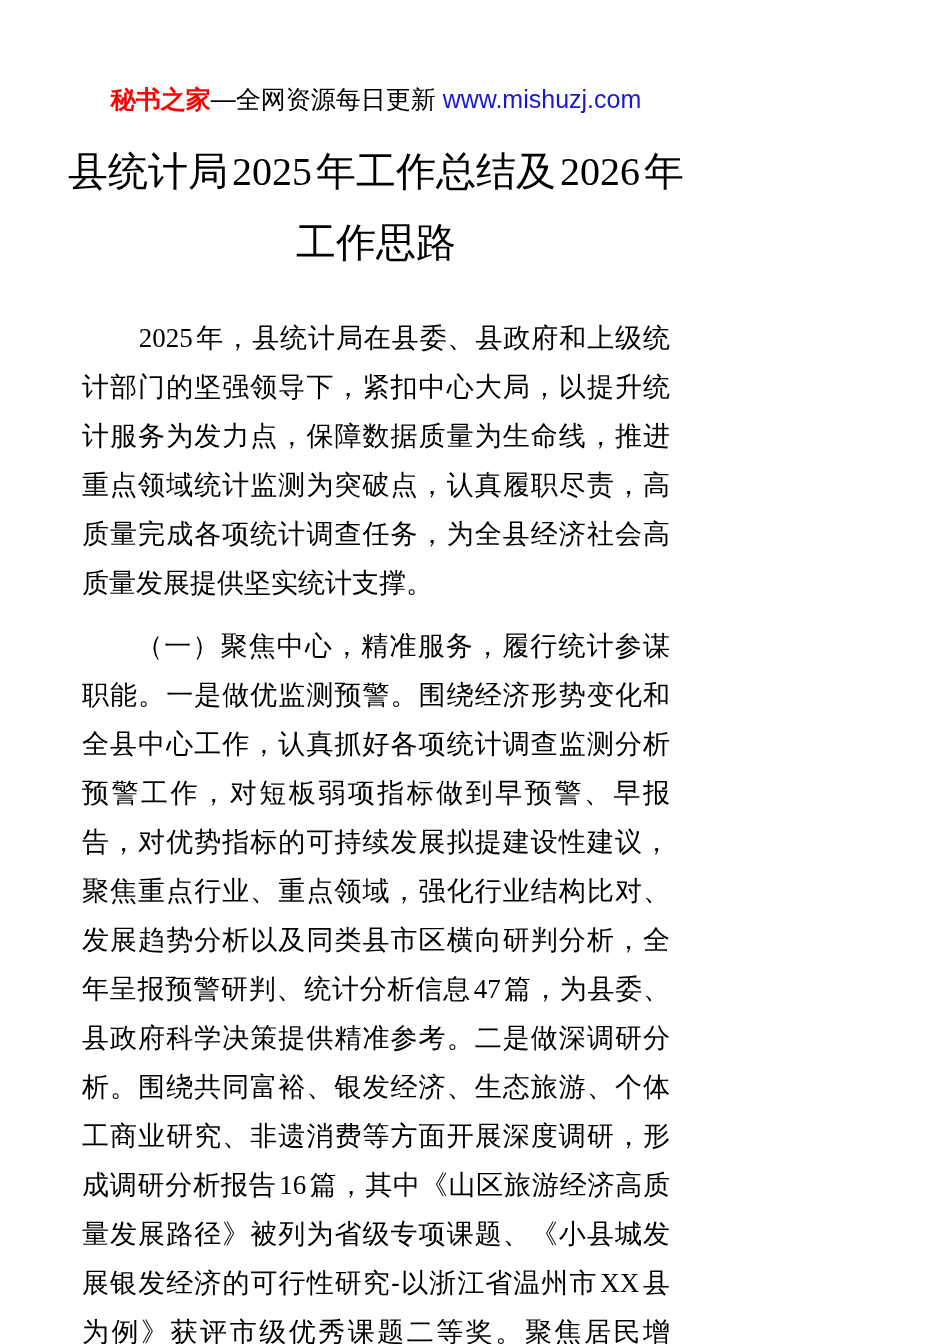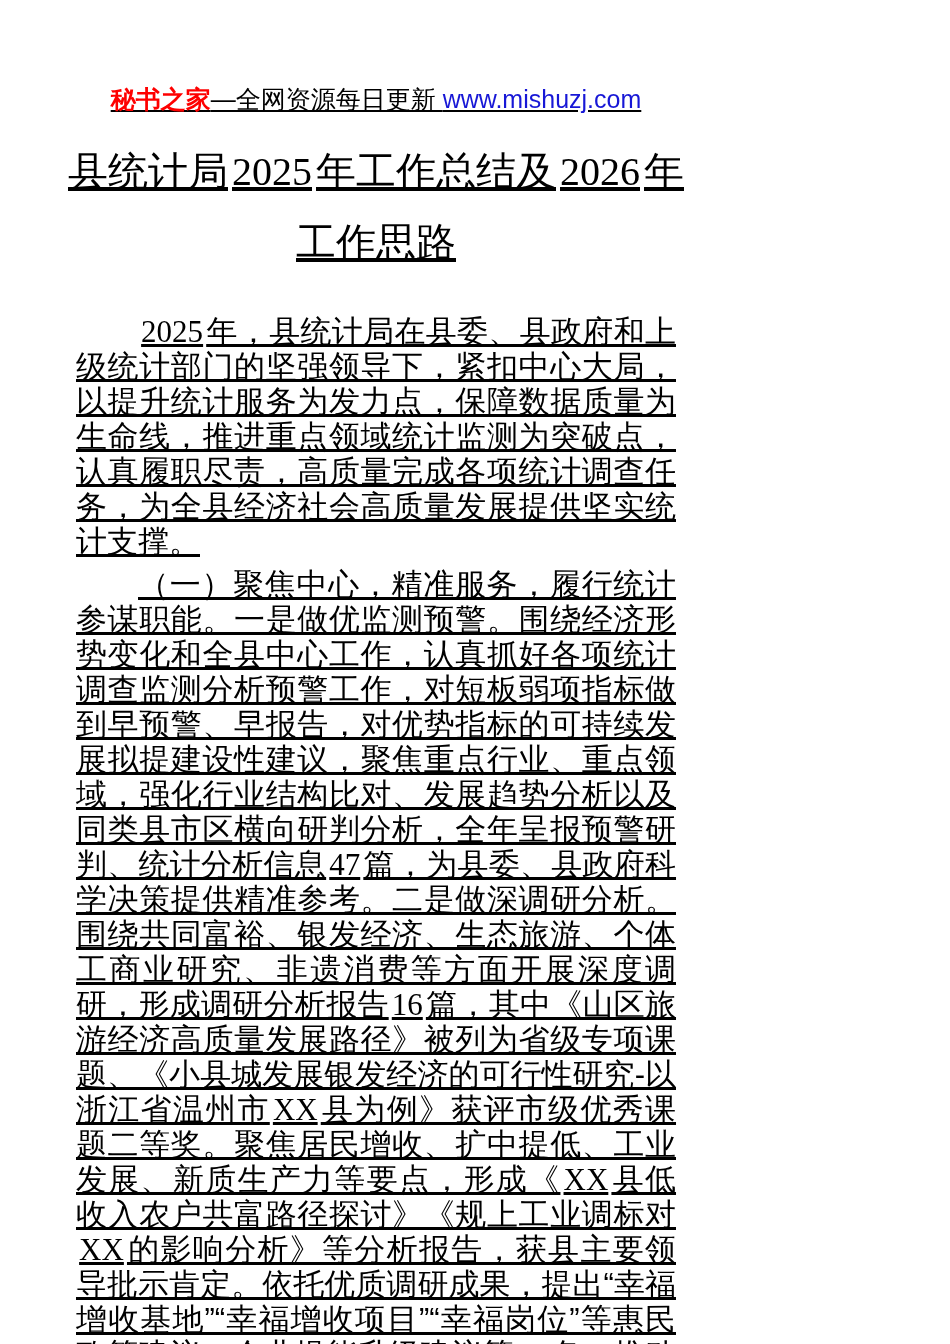--- a/index.html
+++ b/index.html
@@ -8,21 +8,20 @@
     background: #ffffff;
   }
   .page {
     position: relative;
     width: 752px;
     height: 1344px;
     background: #ffffff;
     overflow: hidden;
     color: #000000;
     font-family: "Liberation Sans", sans-serif;
-    text-decoration: underline;
   }
   .content {
     padding: 0 68px;
   }
   
   .site-header {
     margin-top: 84px;
     text-align: center;
     font-size: 25px;
     line-height: 30px;
@@ -47,23 +46,23 @@
     font-weight: normal;
     text-align: center;
     font-family: "Liberation Serif", serif;
     color: #000000;
   }
   
   .doc-body {
     margin-top: 36px;
   }
   .doc-body p {
-    margin: 8px;
-    font-size: 31px;
-    line-height: 35px;
+    margin: 14px;
+    font-size: 27px;
+    line-height: 49px;
     text-align: justify;
     text-justify: inter-ideograph;
     text-indent: 2em;
     font-family: "Liberation Sans", sans-serif;
   }
   
   .latin {
     font-family: "Liberation Serif", serif;
     margin: 0 0.1em;
   }

